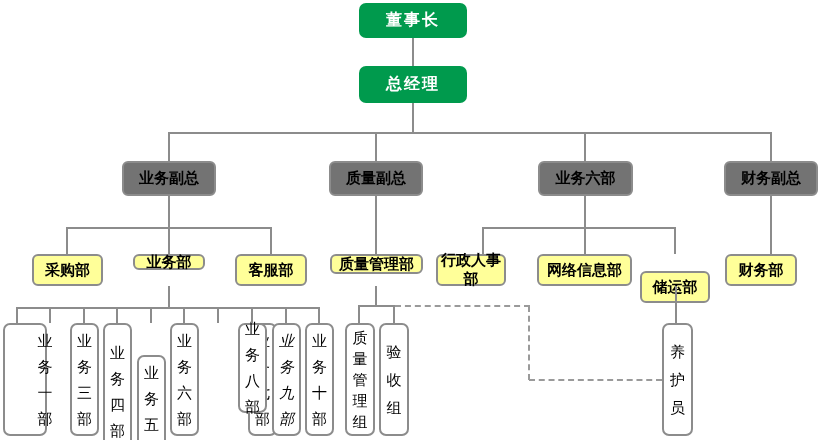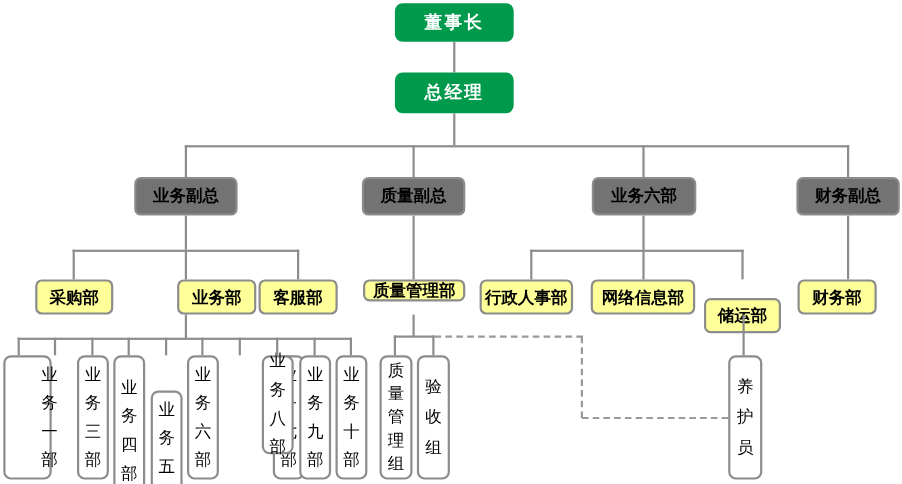--- a/index.html
+++ b/index.html
@@ -32,24 +32,24 @@
 
   <div class="node lv1" style="left:359px;top:3px;width:108px;height:35px;">董事长</div>
   <div class="node lv1" style="left:359px;top:66px;width:108px;height:37px;">总经理</div>
 
   <div class="node lv3" style="left:122px;top:161px;width:94px;height:35px;">业务副总</div>
   <div class="node lv3" style="left:329px;top:161px;width:94px;height:35px;">质量副总</div>
   <div class="node lv3" style="left:538px;top:161px;width:95px;height:35px;">业务六部</div>
   <div class="node lv3" style="left:724px;top:161px;width:94px;height:35px;">财务副总</div>
 
   <div class="node lv4" style="left:32px;top:254px;width:71px;height:32px;">采购部</div>
-  <div class="node lv4" style="left:133px;top:254px;width:72px;height:32px;margin-left:28px;">业务部</div>
+  <div class="node lv4" style="left:133px;top:254px;width:72px;height:16px;">业务部</div>
   <div class="node lv4" style="left:235px;top:254px;width:72px;height:32px;">客服部</div>
   <div class="node lv4" style="left:330px;top:254px;width:93px;height:20px;">质量管理部</div>
-  <div class="node lv4" style="left:436px;top:254px;width:85px;height:32px;">行政人事部</div>
+  <div class="node lv4" style="left:436px;top:254px;width:70px;height:32px;">行政人事部</div>
   <div class="node lv4" style="left:537px;top:254px;width:95px;height:32px;">网络信息部</div>
   <div class="node lv4" style="left:640px;top:271px;width:70px;height:32px;">储运部</div>
   <div class="node lv4" style="left:725px;top:254px;width:72px;height:32px;">财务部</div>
 
   <div class="node lv5 ch4" style="left:3px;top:323px;width:29px;height:113px;padding-left:40px;">
       <span class="vtxt">业务一部</span>
     </div>
   <div class="node lv5 ch4" style="left:70px;top:323px;width:29px;height:113px;">
       <span class="vtxt">业务三部</span>
     </div>
@@ -61,21 +61,21 @@
     </div>
   <div class="node lv5 ch4" style="left:170px;top:323px;width:29px;height:113px;">
       <span class="vtxt">业务六部</span>
     </div>
   <div class="node lv5 ch4" style="left:204px;top:323px;width:29px;height:113px;margin-left:44px;">
       <span class="vtxt">业务七部</span>
     </div>
   <div class="node lv5 ch4" style="left:238px;top:323px;width:29px;height:90px;">
       <span class="vtxt">业务八部</span>
     </div>
-  <div class="node lv5 ch4" style="left:272px;top:323px;width:29px;height:113px;">
+  <div class="node lv5 ch4" style="left:272px;top:323px;width:29px;height:113px;font-style:italic;">
       <span class="vtxt">业务九部</span>
     </div>
   <div class="node lv5 ch4" style="left:305px;top:323px;width:29px;height:113px;">
       <span class="vtxt">业务十部</span>
     </div>
   <div class="node lv5 ch5" style="left:345px;top:323px;width:30px;height:113px;">
       <span class="vtxt">质量管理组</span>
     </div>
   <div class="node lv5 ch3" style="left:379px;top:323px;width:30px;height:113px;">
       <span class="vtxt">验收组</span>

